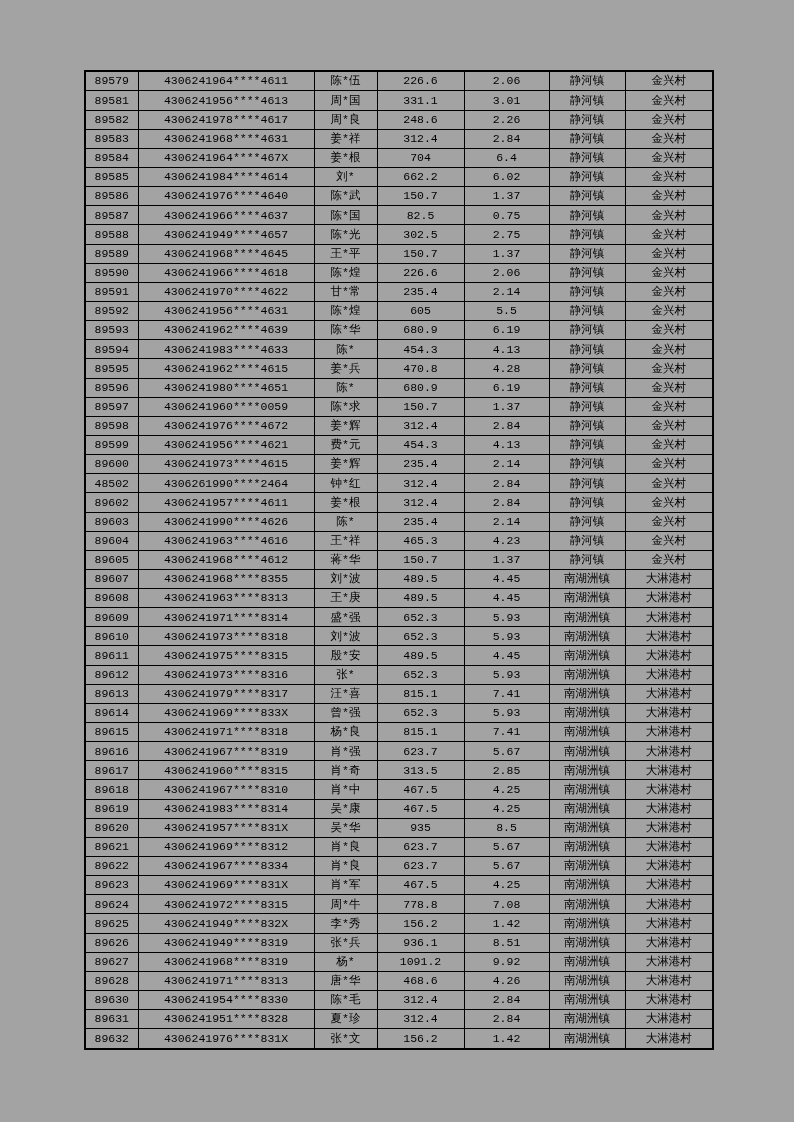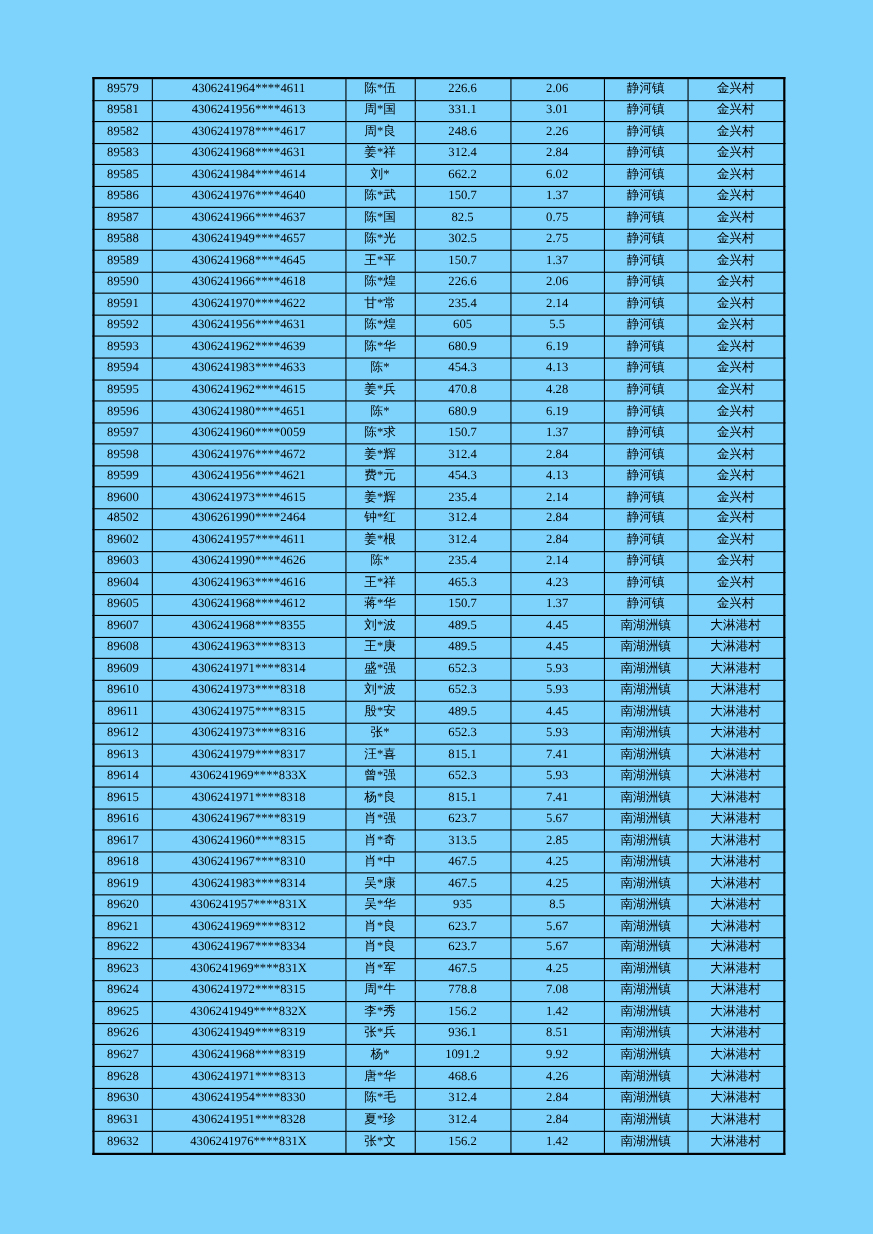--- a/index.html
+++ b/index.html
@@ -4,22 +4,22 @@
 <style>
   html, body {
     margin: 0;
     padding: 0;
     background: #ffffff;
   }
   .page {
     position: relative;
     width: 794px;
     height: 1122px;
-    background: #7dd3fc;
-    font-family: Liberation Serif, serif;
+    background: #a3a3a3;
+    font-family: Liberation Mono, monospace;
     color: #000000;
     overflow: hidden;
   }
   table.records {
     position: absolute;
     left: 84px;
     top: 70px;
     width: 628px;
     height: 980px;
     border-collapse: collapse;
@@ -90,20 +90,29 @@
         <tr>
           <td>89583</td>
           <td>4306241968****4631</td>
           <td>姜*祥</td>
           <td>312.4</td>
           <td>2.84</td>
           <td>静河镇</td>
           <td>金兴村</td>
         </tr>
         <tr>
+          <td>89584</td>
+          <td>4306241964****467X</td>
+          <td>姜*根</td>
+          <td>704</td>
+          <td>6.4</td>
+          <td>静河镇</td>
+          <td>金兴村</td>
+        </tr>
+        <tr>
           <td>89585</td>
           <td>4306241984****4614</td>
           <td>刘*</td>
           <td>662.2</td>
           <td>6.02</td>
           <td>静河镇</td>
           <td>金兴村</td>
         </tr>
         <tr>
           <td>89586</td>

